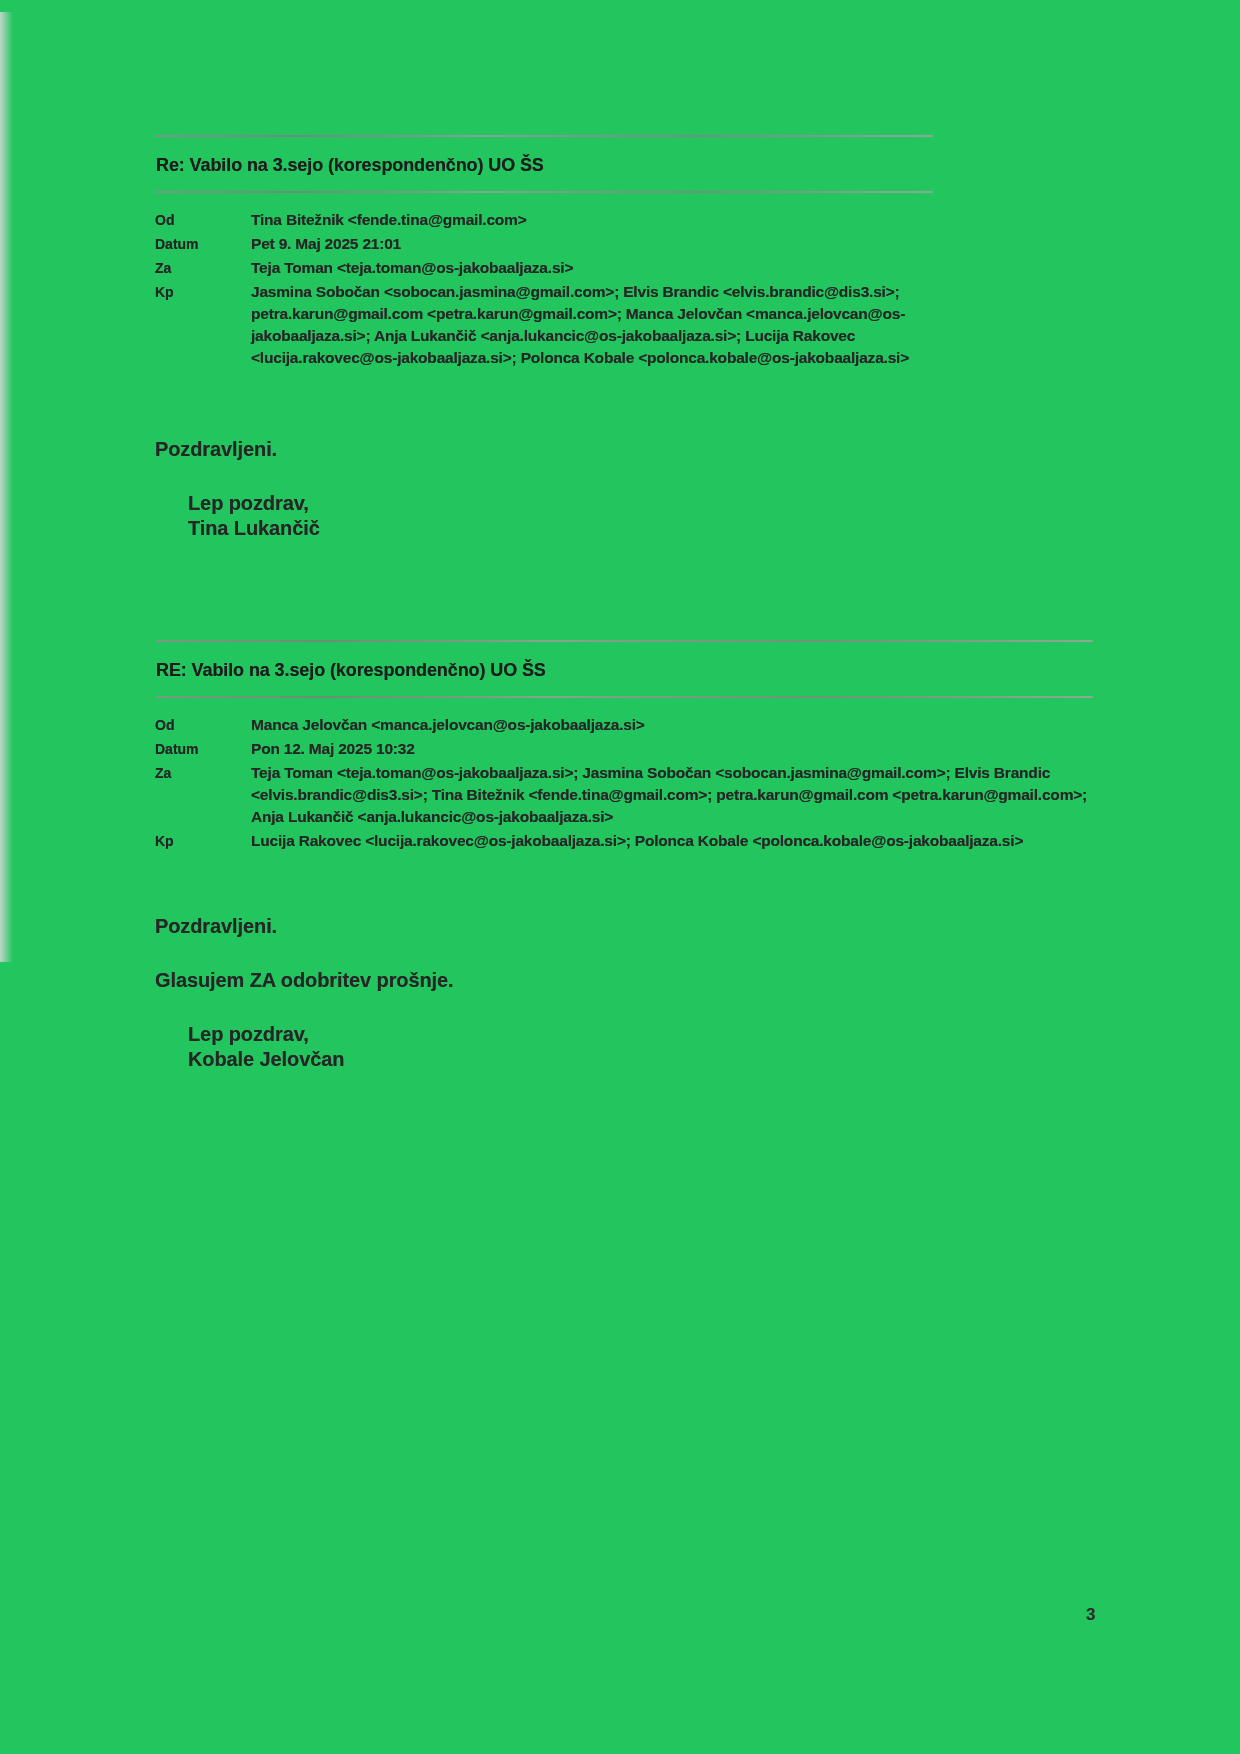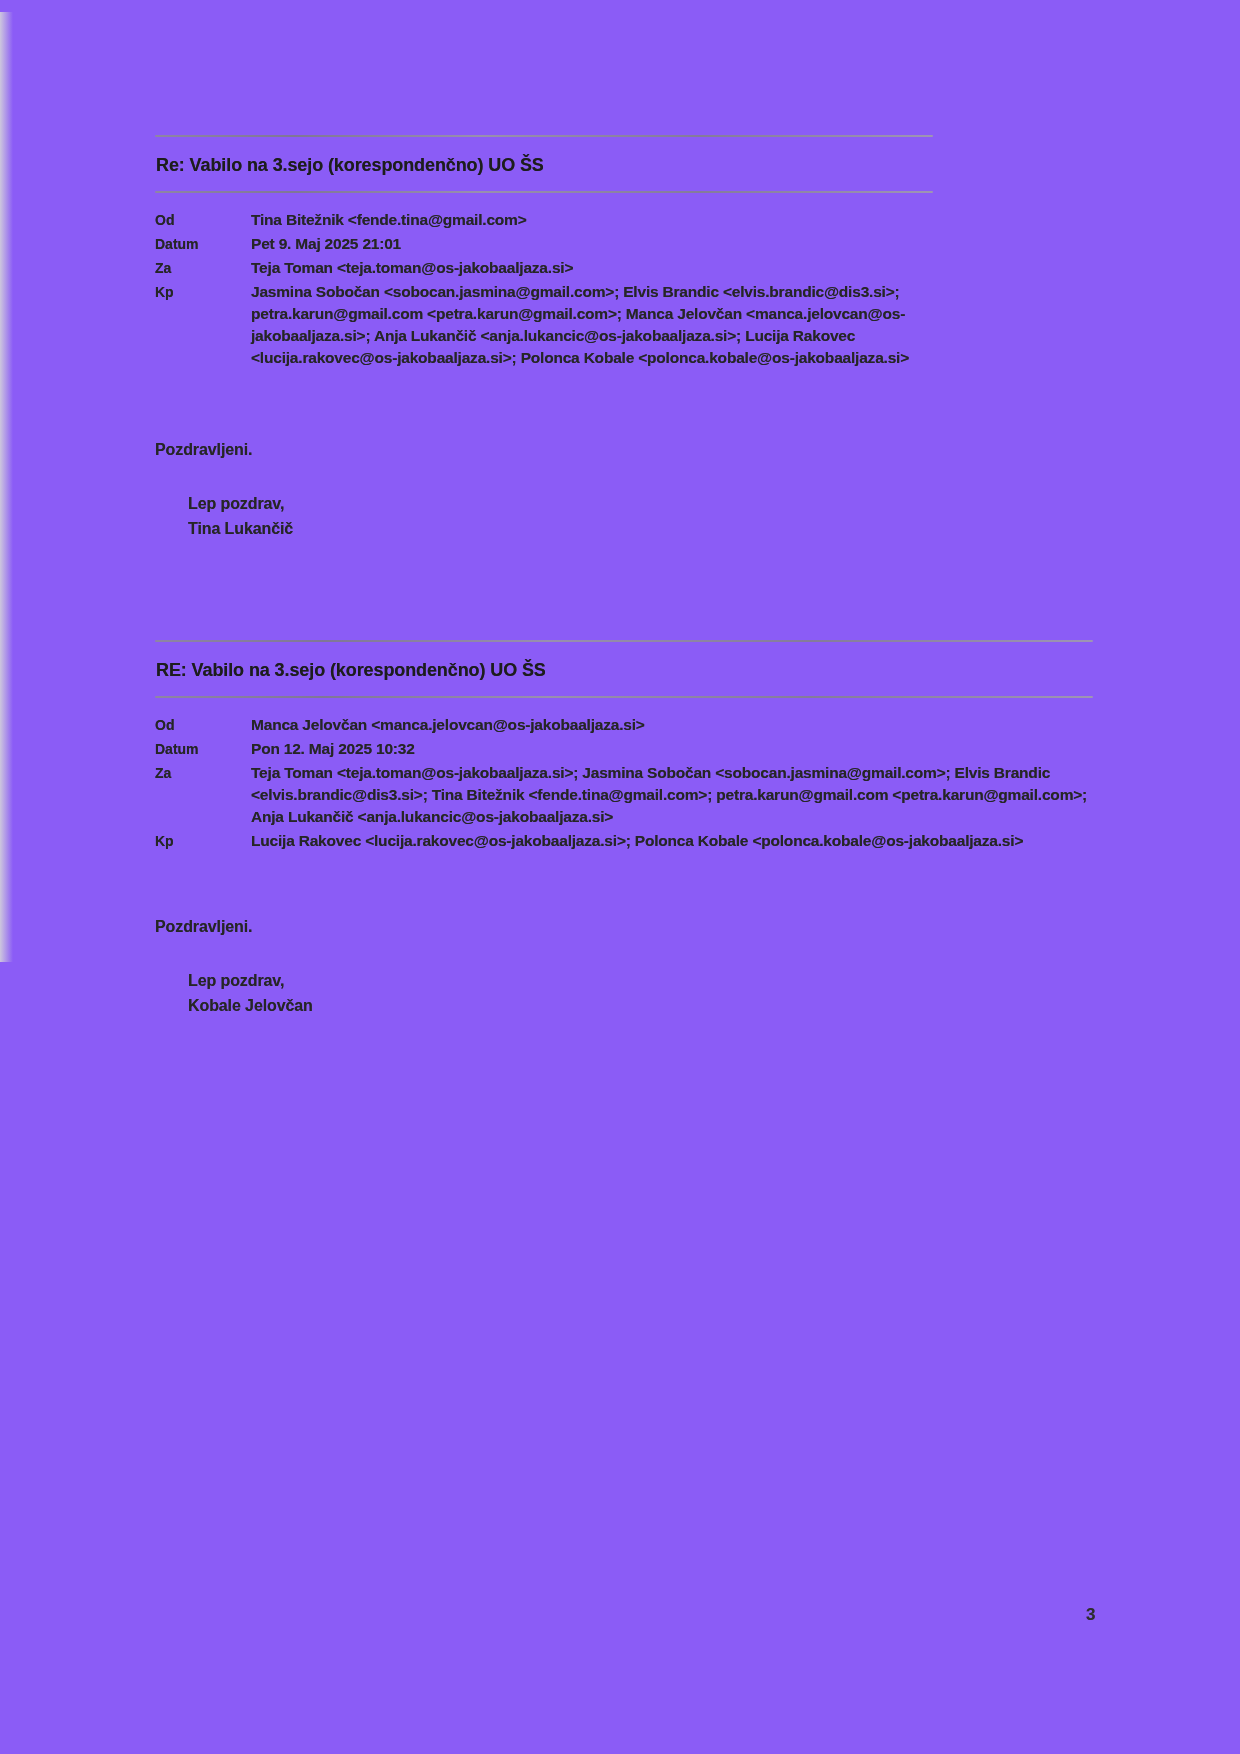--- a/index.html
+++ b/index.html
@@ -6,21 +6,21 @@
   body {
     width: 1240px; height: 1754px;
     background: #ffffff;
     font-family: "Liberation Sans", "DejaVu Sans", sans-serif;
     color: #262626;
     position: relative;
     overflow: hidden;
   }
   .page {
     position: absolute; inset: 0;
-    background: #8b5cf6;
+    background: #22c55e;
     text-decoration: underline;
   }
   
   .scan-edge {
     position: absolute; left: 0; top: 12px;
     width: 13px; height: 950px;
     background: linear-gradient(to right, #d9d9d9, rgba(235,235,235,0));
     opacity: .85;
   }
   .email { position: absolute; left: 155px; }
@@ -53,21 +53,21 @@
     margin-left: 44px;
   }
   #email-1 .hvalue { max-width: 724px; }
   #email-2 .hvalue { max-width: 884px; }
 
   .body { }
   #email-1 .body { margin-top: 68px; }
   #email-2 .body { margin-top: 62px; }
   .body p {
     margin: 0 0 29px 0;
-    font-size: 16px; font-weight: 600; line-height: 25px;
+    font-size: 20px; font-weight: 600; line-height: 25px;
     letter-spacing: -0.1px;
     text-shadow: 0 0 0.5px rgba(40,40,40,.55);
   }
   .body p.sig-block { white-space: pre-line; margin-bottom: 0; margin-left: 33px; }
 
   .page-number {
     position: absolute; left: 1086px; top: 1605px;
     font-size: 17px; font-weight: 600; color: #2e2e2e;
     text-shadow: 0 0 0.5px rgba(40,40,40,.5);
   }
@@ -123,18 +123,19 @@
         <span class="hlabel">Za</span>
         <span class="hvalue">Teja Toman &lt;teja.toman@os-jakobaaljaza.si&gt;; Jasmina Sobočan &lt;sobocan.jasmina@gmail.com&gt;; Elvis Brandic &lt;elvis.brandic@dis3.si&gt;; Tina Bitežnik &lt;fende.tina@gmail.com&gt;; petra.karun@gmail.com &lt;petra.karun@gmail.com&gt;; Anja Lukančič &lt;anja.lukancic@os-jakobaaljaza.si&gt;</span>
       </div>
       <div class="hrow">
         <span class="hlabel">Kp</span>
         <span class="hvalue">Lucija Rakovec &lt;lucija.rakovec@os-jakobaaljaza.si&gt;; Polonca Kobale &lt;polonca.kobale@os-jakobaaljaza.si&gt;</span>
       </div>
     </div>
     <div class="body">
       <p>Pozdravljeni.</p>
+      <p>Glasujem ZA odobritev prošnje.</p>
       <p class="sig-block"><span>Lep pozdrav,</span><br><span>Kobale Jelovčan</span></p>
     </div>
   </section>
 
   <div class="page-number">3</div>
 </div>
 
 </body></html>

